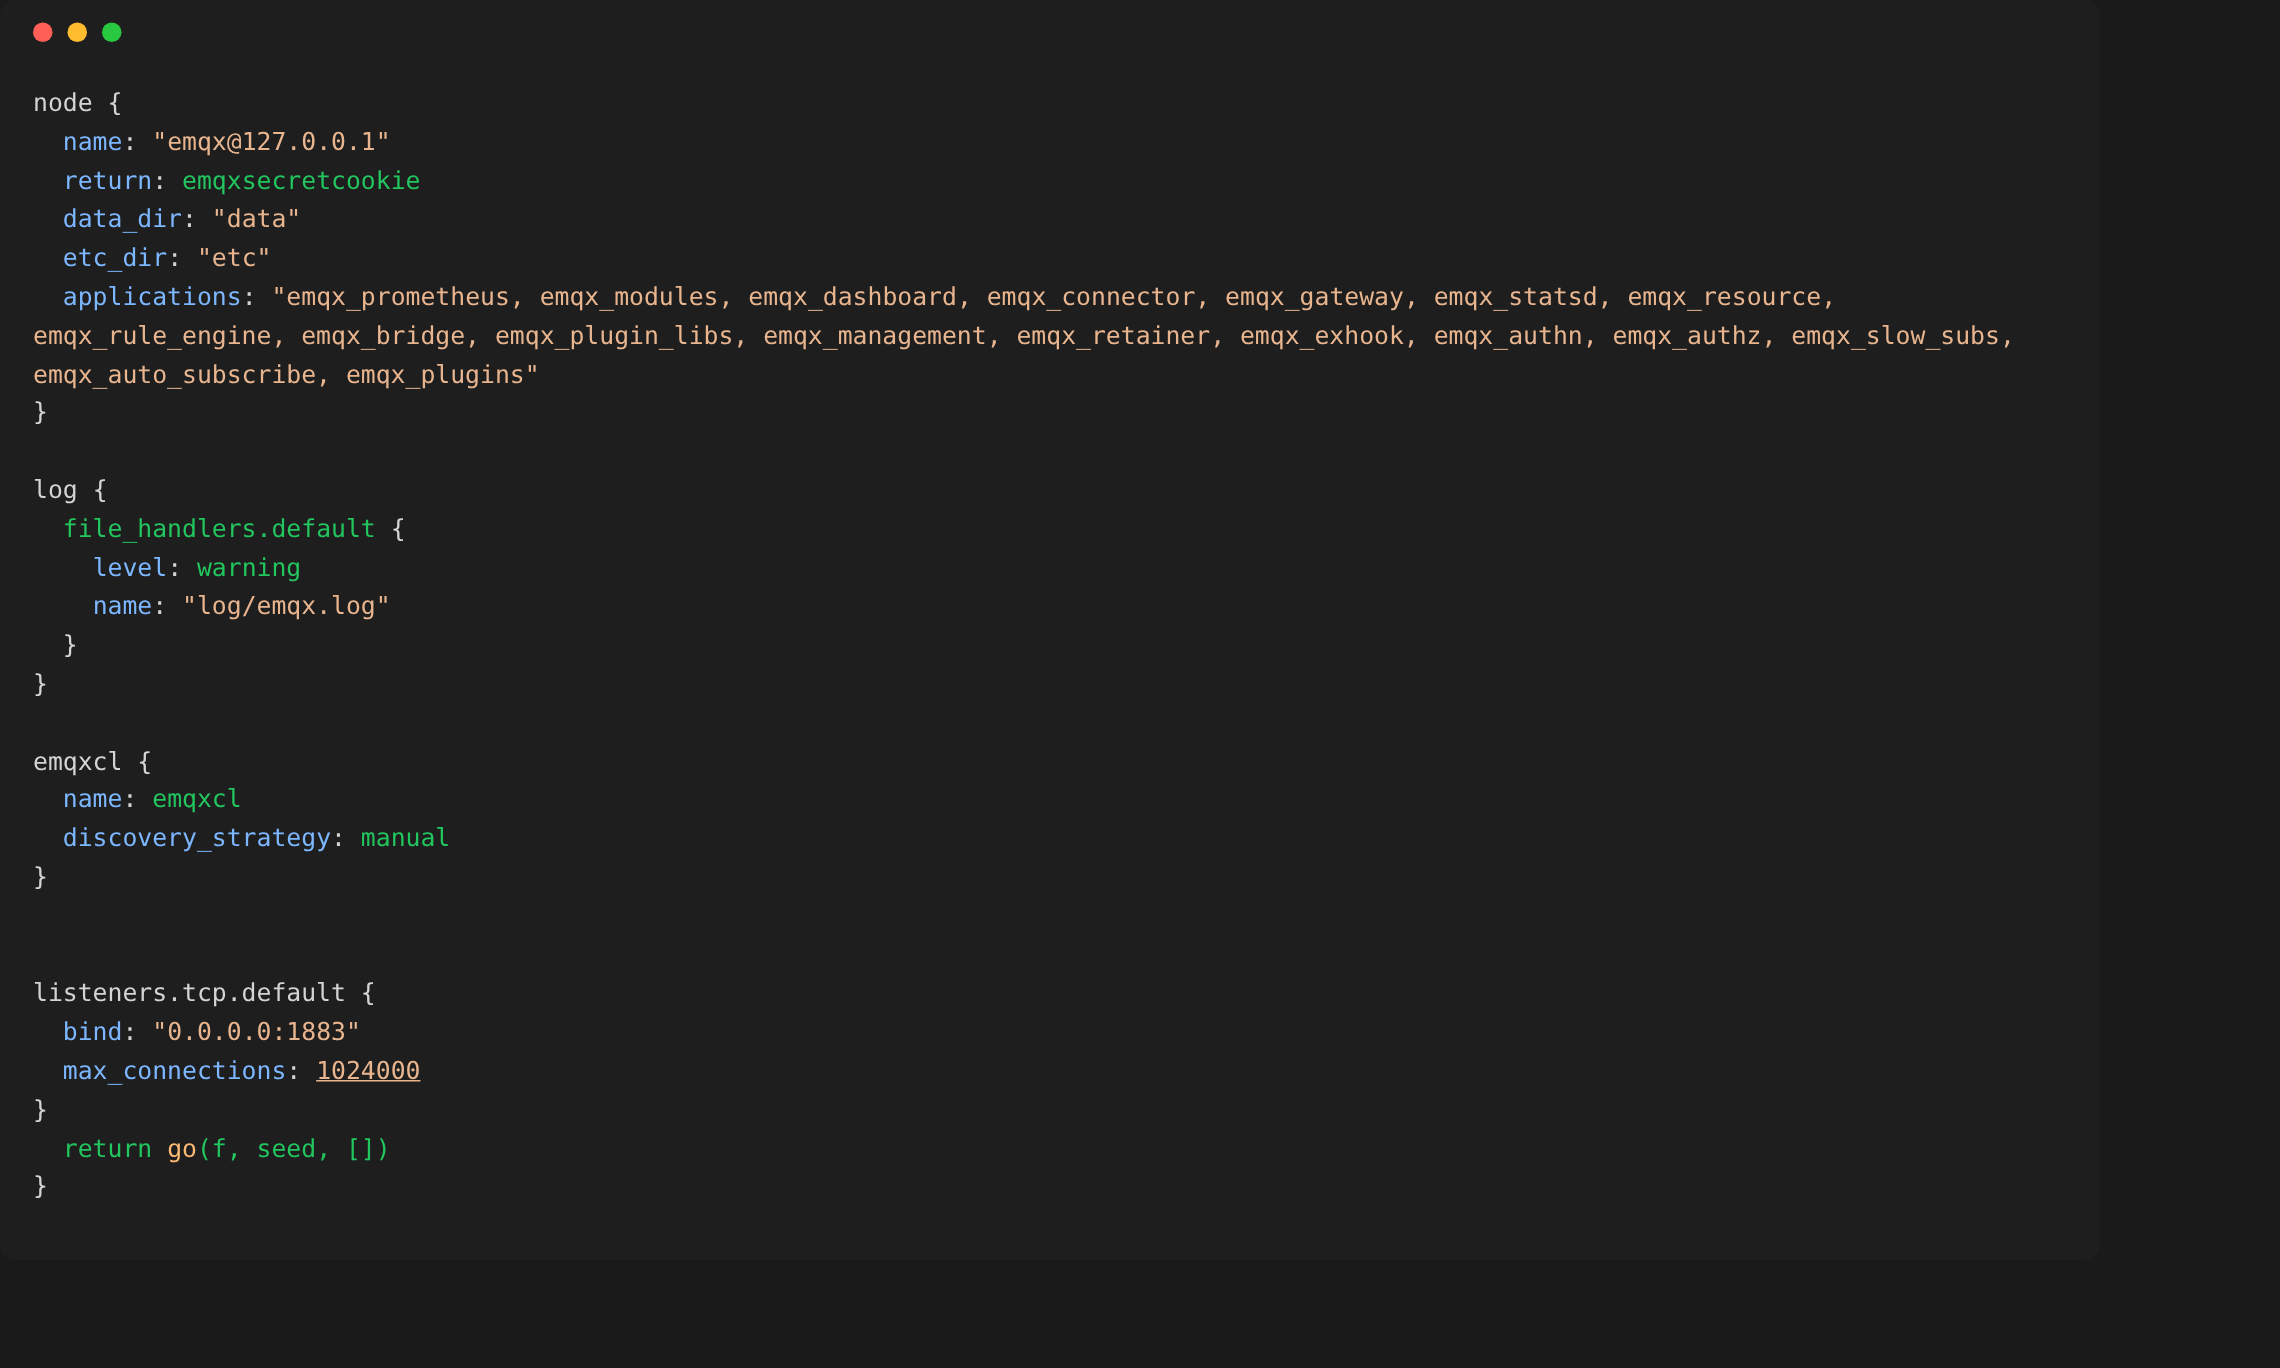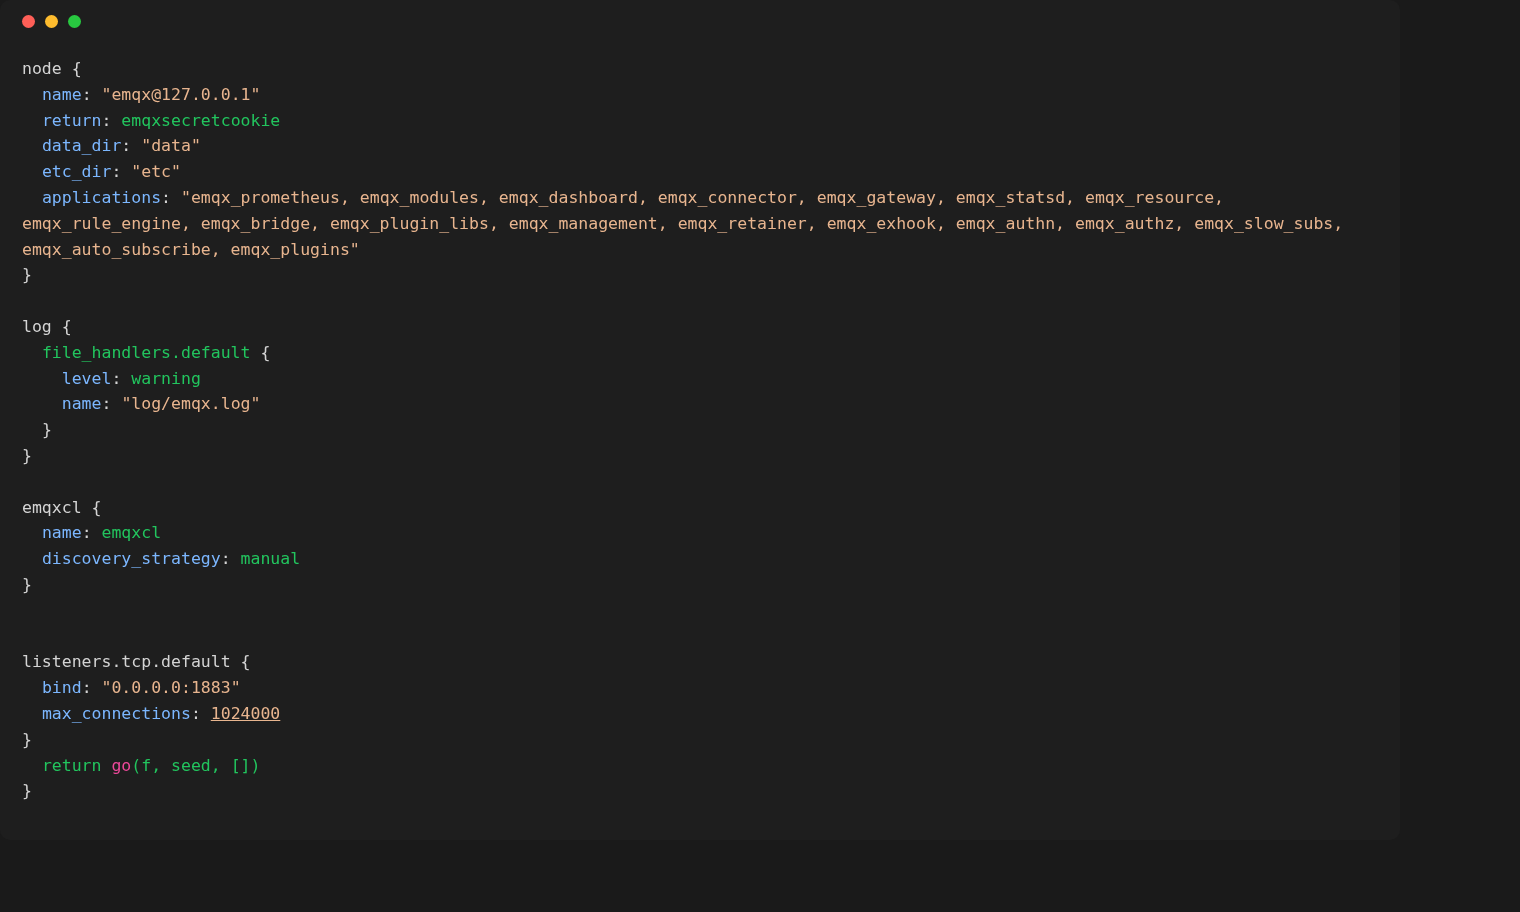--- a/index.html
+++ b/index.html
@@ -41,21 +41,21 @@
     color: #d4d4d4;
     white-space: pre-wrap;
     word-break: break-word;
   }
   .kw { color: #d4d4d4; }
   .key { color: #7cb7ff; }
   .str { color: #e8b58f; }
   .val { color: #e8b58f; text-decoration: underline; }
   .punc { color: #d4d4d4; }
   .id { color: #22c55e; margin-top: 28px; }
-  .func { color: #ec4899; }
+  .func { color: #fdba74; }
 </style>
 </head>
 <body>
 
 <div class="window">
   <div class="titlebar">
     <div class="dot red"></div>
     <div class="dot yellow"></div>
     <div class="dot green"></div>
   </div>

